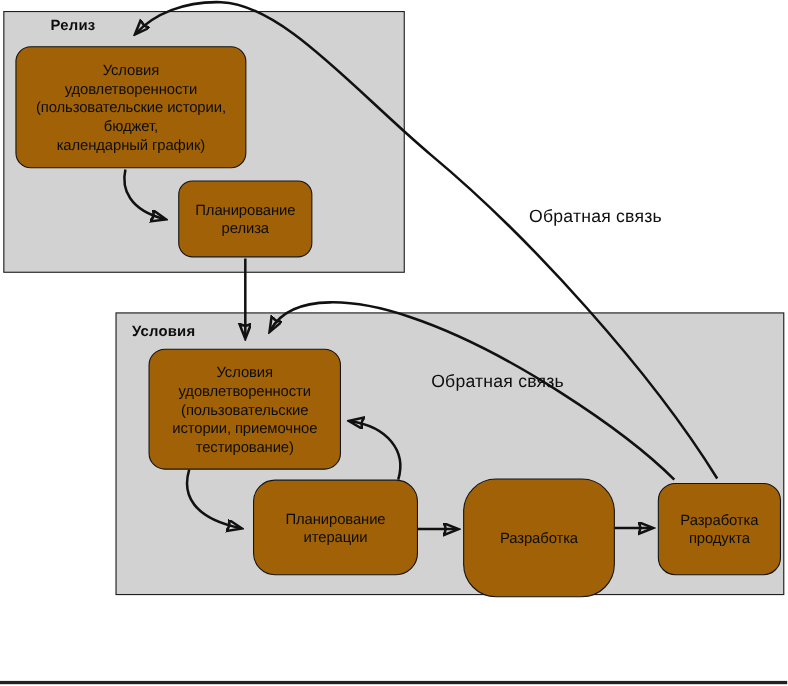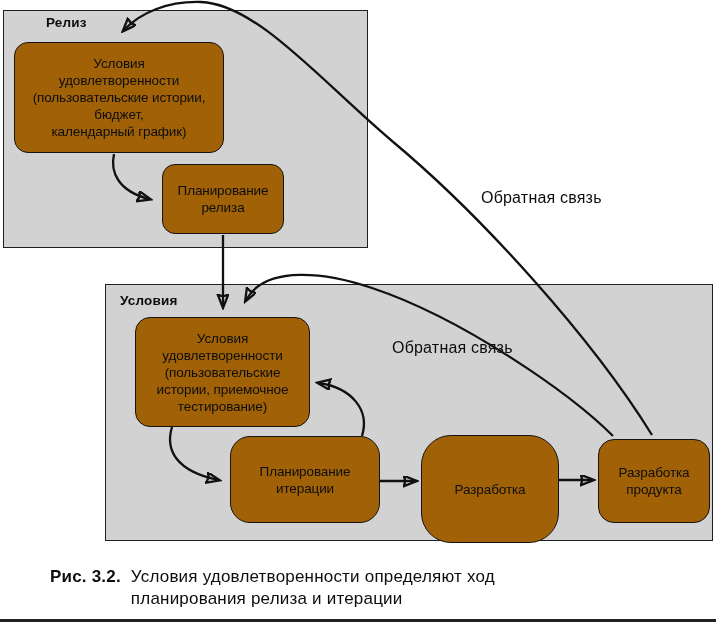--- a/index.html
+++ b/index.html
@@ -85,19 +85,15 @@
     <path d="M 114,154 C 110,172 118,191 149,199" marker-end="url(#ah)"></path>
     <path d="M 223,235 L 223,306" marker-end="url(#ah)"></path>
     <path d="M 172,427 C 165,450 176,471 218,480" marker-end="url(#ah)"></path>
     <path d="M 362,436 C 370,410 352,388 319,383" marker-end="url(#ah)"></path>
     <path d="M 380,481 L 415,481" marker-end="url(#ah)"></path>
     <path d="M 559,480 L 592,480" marker-end="url(#ah)"></path>
     <path d="M 613,436 C 570,393 462,318 372,288 C 328,273 266,264 246,300" marker-end="url(#ah)"></path>
     <path d="M 652,435 C 592,338 482,216 392,141 C 322,82 257,4 201,2 C 167,1 140,13 124,30" marker-end="url(#ah)"></path>
   </svg>
 
-  <div class="caption">
-    <span class="fig-num">Рис. 3.2.</span><span class="fig-text">Условия удовлетворенности определяют ход
-планирования релиза и итерации</span>
-  </div>
 
   <div class="bottom-rule"></div>
 </div>
 
 </body></html>

